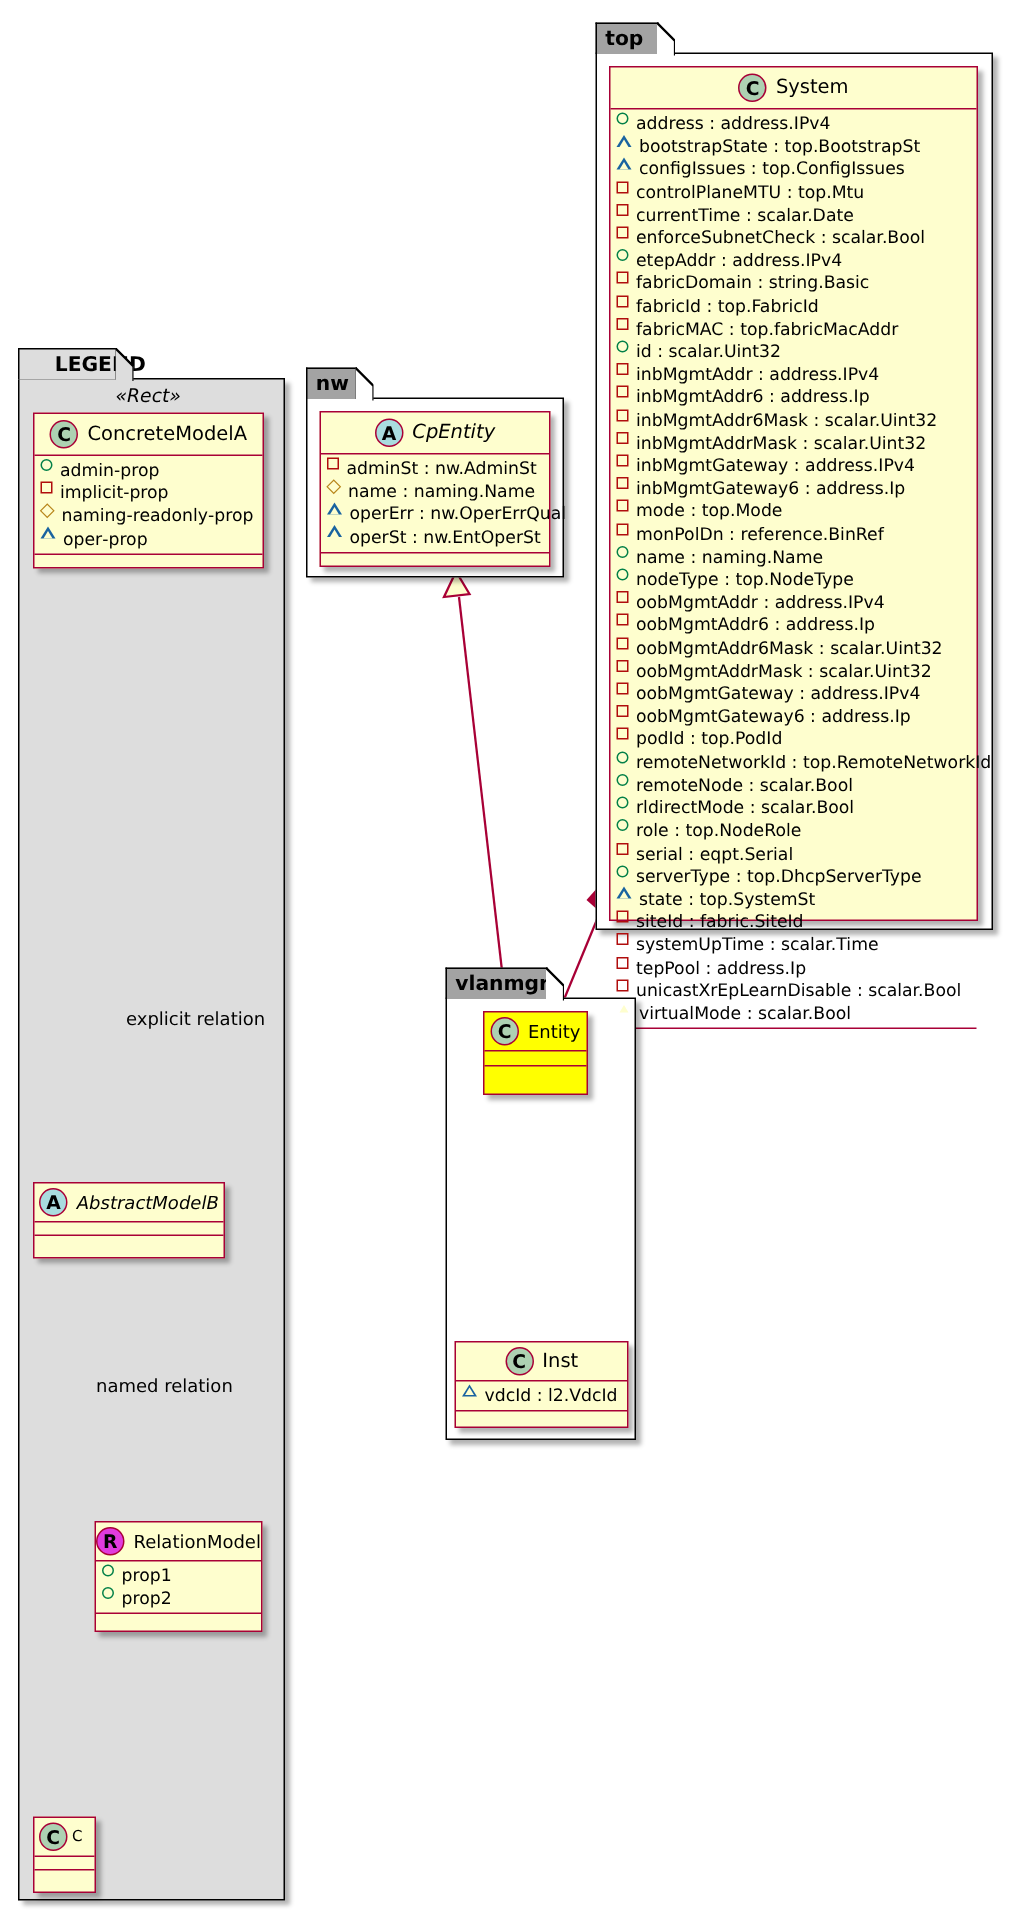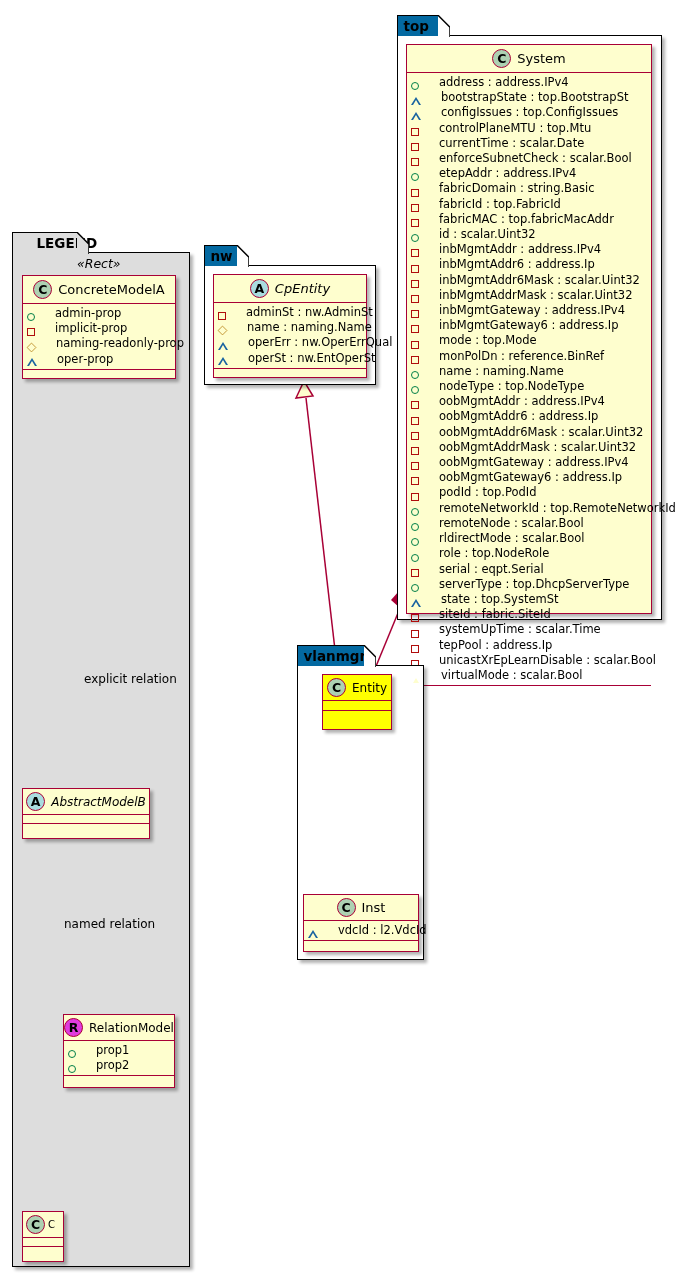--- a/index.html
+++ b/index.html
@@ -10,21 +10,21 @@
   
   .cls{position:absolute;background:#FEFECE;border:1.5px solid #A80036;
        box-shadow:3px 3px 3px rgba(0,0,0,.30);box-sizing:border-box;}
   .cls .hdr{display:flex;align-items:center;justify-content:center;gap:6px;
             padding:4px 8px;border-bottom:1.5px solid #A80036;
             font-size:13px;color:#000;white-space:nowrap;}
   .cls .hdr.left{justify-content:flex-start;}
   .cls .attrs{padding:2px 4px 2px 4px;border-bottom:1.5px solid #A80036;}
   .cls .foot{height:9px;}
   .cls .empty-sec{height:9px;border-bottom:1.5px solid #A80036;}
-  .row{display:flex;align-items:flex-end;gap:20px;font-size:11.5px;
+  .row{display:flex;align-items:flex-start;gap:5px;font-size:11.5px;
        line-height:15.2px;color:#000;white-space:nowrap;}
 
   
   .badge{width:19px;height:19px;border-radius:50%;display:inline-flex;
          align-items:center;justify-content:center;font-size:12.5px;
          font-weight:bold;box-sizing:border-box;flex:none;}
   .badge.c{background:#ADD1B2;border:1.5px solid #A9DCDF;color:#000;}
   .badge.a{background:#A9DCDF;border:1.5px solid #A80036;color:#000;}
   .badge.r{background:#E03BDE;border:1.5px solid #A80036;color:#000;}
   .badge.c{border-color:#A80036;}
@@ -49,21 +49,21 @@
 
   
   .pkg{position:absolute;box-sizing:border-box;border:1.5px solid #000;}
   .pkg .tab{position:absolute;left:-1.5px;top:-21px;height:21px;
             border:1.5px solid #000;border-bottom:none;box-sizing:border-box;
             display:flex;align-items:center;padding:0 6px;
             font-size:13.5px;font-weight:bold;color:#000;}
   .pkg .tab .corner{position:absolute;right:-12px;top:-1.5px;width:12px;height:22.5px;}
 
   .pkg.plain{background:#FFFFFF;box-shadow:3px 3px 3px rgba(0,0,0,.30);}
-  .pkg.plain .tab{background:#0369a1;}
+  .pkg.plain .tab{background:#a3a3a3;}
   .pkg.legend{background:#DDDDDD;box-shadow:3px 3px 3px rgba(0,0,0,.30);}
   .pkg.legend .tab{background:#DDDDDD;}
 
   .stereo{position:absolute;font-size:12.5px;font-style:italic;color:#000;}
   .edge-label{position:absolute;font-size:12px;color:#000;white-space:nowrap;}
   .ital{font-style:italic;}
   svg.lines{position:absolute;left:0;top:0;width:677px;height:1279px;overflow:visible;}
 </style>
 </head>
 <body>

